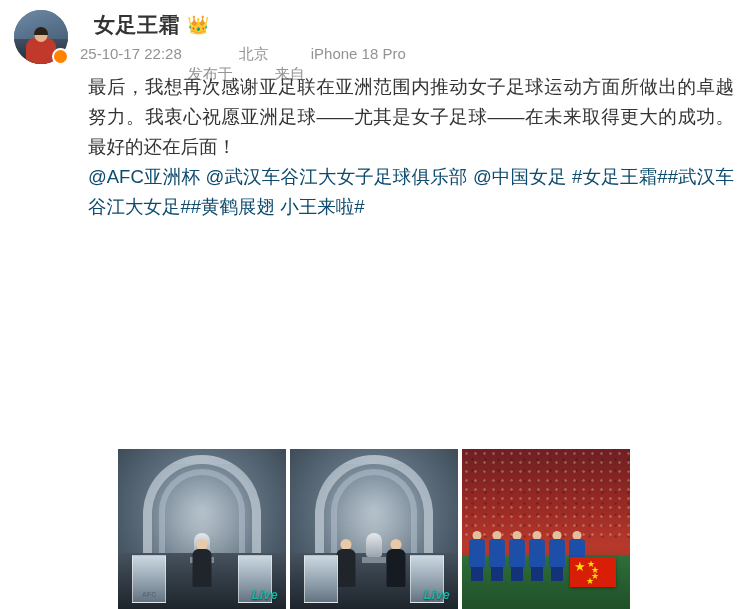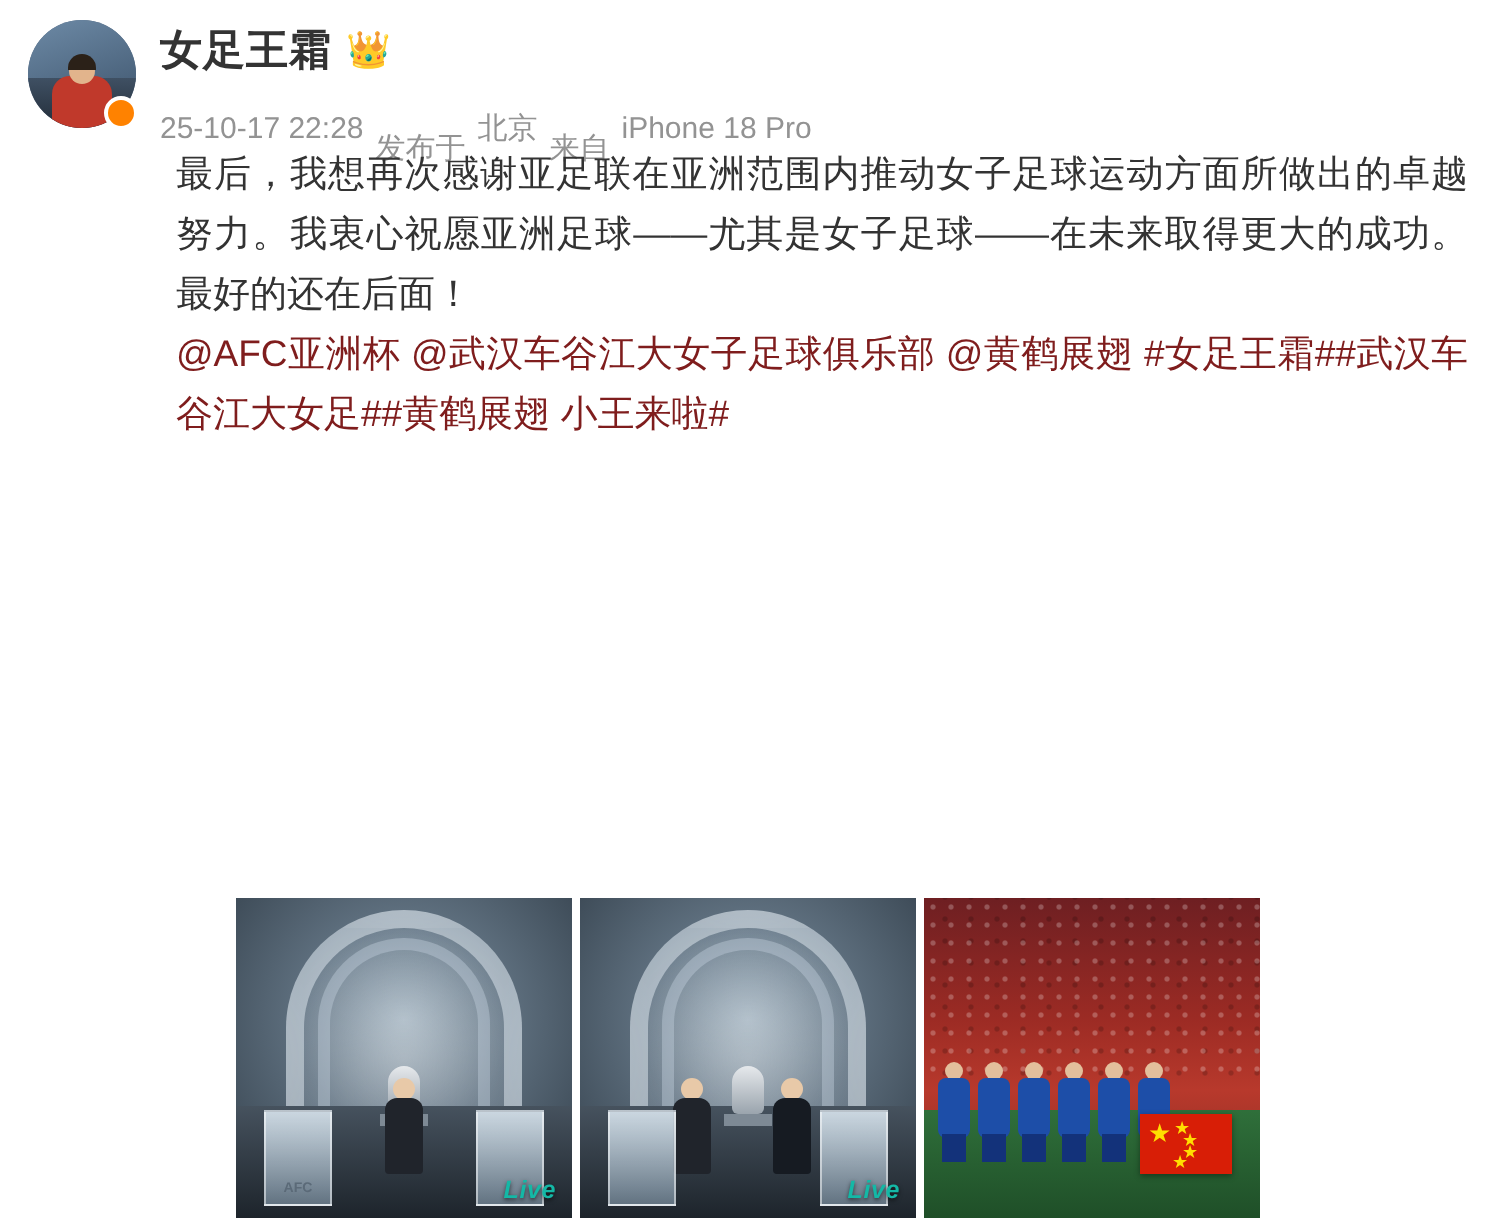--- a/index.html
+++ b/index.html
@@ -77,39 +77,39 @@
     border: 2px solid #ffffff;
   }
   .header-texts {
     margin-left: 12px;
     padding-top: 4px;
   }
   .name-row {
     display: flex;
     align-items: center;
     height: 26px;
+    margin-left: 14px;
   }
   .user-name {
     font-size: 21px;
     font-weight: bold;
     color: #333333;
     letter-spacing: 0.5px;
   }
   .crown-icon {
     margin-left: 7px;
     font-size: 18px;
     line-height: 1;
     display: inline-block;
   }
   .meta-row {
     margin-top: 7px;
     font-size: 15px;
     color: #939393;
     display: flex;
-    align-items: center;
     gap: 6px;
     white-space: nowrap;
   }
   .meta-sep { display: inline-block; margin-top: 20px; }
 
   
   .post-body {
     position: absolute;
     left: 88px;
     top: 72px;
@@ -117,21 +117,21 @@
     font-size: 18.5px;
     line-height: 30px;
     color: #333333;
   }
   .para {
     margin: 0 0 22px 0;
     text-align: justify;
   }
   .para:last-child { margin-bottom: 0; }
   .mention, .topic {
-    color: #7f1d1d;
+    color: #0c4a6e;
   }
   .link-line {
     line-height: 30px;
   }
 
   
   .image-row {
     position: absolute;
     left: 118px;
     top: 449px;
@@ -272,21 +272,21 @@
         <span>北京</span>
         <span class="meta-sep">来自</span>
         <span>iPhone 18 Pro</span>
       </div>
     </div>
   </div>
 
   <div class="post-body">
     <p class="para">
       <span>最后，我想再次感谢亚足联在亚洲范围内推动女子足球运动方面所做出的卓越努力。我衷心祝愿亚洲足球——尤其是女子足球——在未来取得更大的成功。最好的还在后面！</span><br>
-      <span class="link-line"><span class="mention">@AFC亚洲杯</span> <span class="mention">@武汉车谷江大女子足球俱乐部</span> <span class="mention">@黄鹤展翅</span> <span class="topic">#女足王霜#</span><span class="topic">#武汉车谷江大女足#</span><span class="topic">#黄鹤展翅 小王来啦#</span></span>
+      <span class="link-line"><span class="mention">@AFC亚洲杯</span> <span class="mention">@武汉车谷江大女子足球俱乐部</span> <span class="mention">@中国女足</span> <span class="topic">#女足王霜#</span><span class="topic">#武汉车谷江大女足#</span><span class="topic">#黄鹤展翅 小王来啦#</span></span>
     </p>
   </div>
 
   <div class="image-row">
 
     <div class="photo">
       <div class="stage-bg"></div>
       <div class="stage-arch"></div>
       <div class="stage-arch2"></div>
       <div class="stage-floor"></div>

